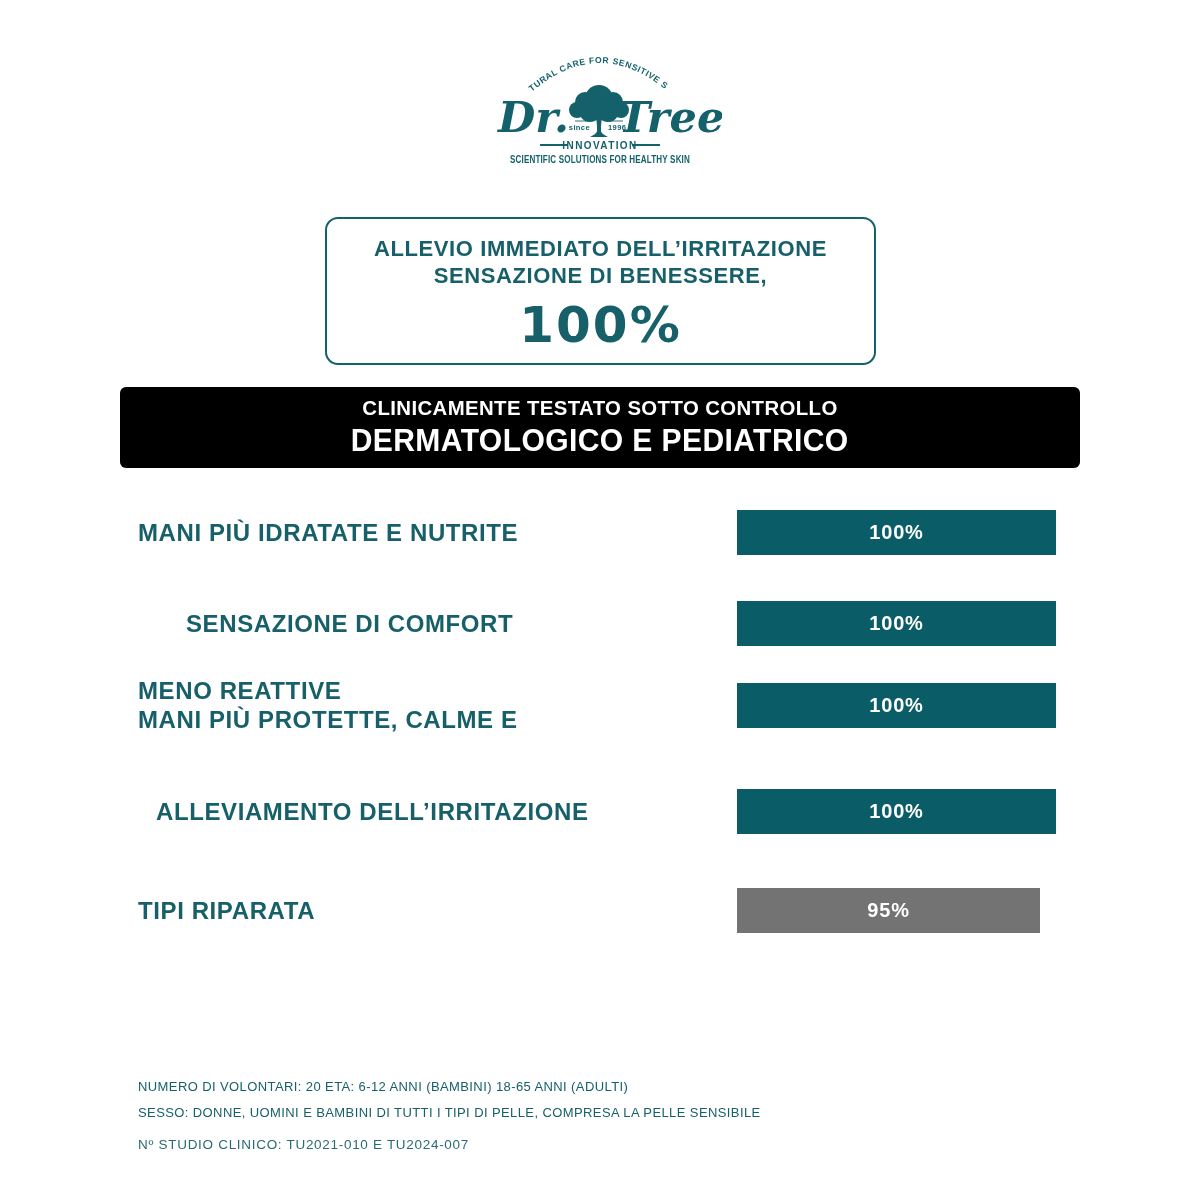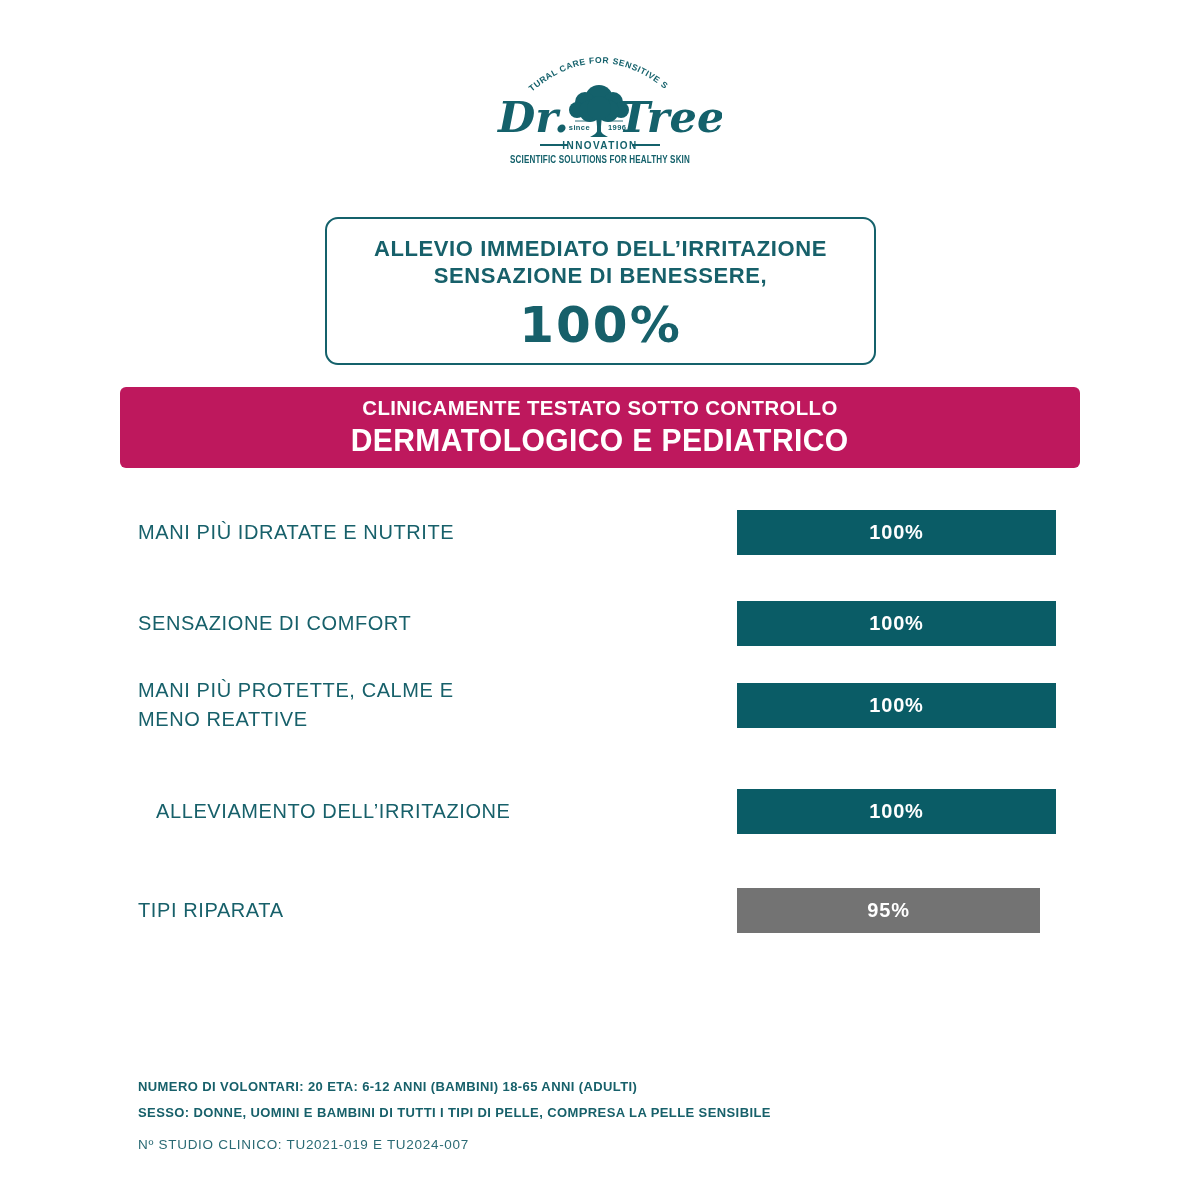--- a/index.html
+++ b/index.html
@@ -82,21 +82,21 @@
     color: #17606A;
   }
 
   
   .banner {
     position: absolute;
     left: 120px;
     top: 387px;
     width: 960px;
     height: 81px;
-    background: #be185d;
+    background: #000000;
     border-radius: 6px;
     color: #ffffff;
     display: flex;
     flex-direction: column;
     align-items: center;
     justify-content: center;
     gap: 3px;
   }
   .banner .banner-line1 {
     font-size: 21px;
@@ -122,22 +122,22 @@
   .row {
     position: absolute;
     left: 18px;
     right: 24px;
     height: 46px;
     display: flex;
     align-items: center;
   }
   .row-label {
     flex: 1;
-    font-size: 20px;
-    font-weight: normal;
+    font-size: 24px;
+    font-weight: bold;
     letter-spacing: 0.6px;
     line-height: 29px;
     color: #17606A;
   }
   .row-label div { white-space: nowrap; }
   .bar-track {
     width: 319px;
     height: 45px;
     flex: none;
   }
@@ -157,21 +157,21 @@
 
   
   .footnotes {
     position: absolute;
     left: 138px;
     top: 1074px;
     width: 980px;
   }
   .footnote-bold {
     font-size: 13px;
-    font-weight: bold;
+    font-weight: normal;
     letter-spacing: 0.4px;
     line-height: 26px;
     color: #17606A;
   }
   .footnote-study {
     margin-top: 11px;
     font-size: 13.5px;
     font-weight: normal;
     letter-spacing: 0.7px;
     color: #2A6A74;
@@ -234,35 +234,35 @@
       <div class="row-label">
           <div>MANI PIÙ IDRATATE E NUTRITE</div>
         </div>
       <div class="bar-track">
         <div class="bar" style="width: 100%; background: rgb(10, 92, 102);">
           <span class="bar-value">100%</span>
         </div>
       </div>
     </div>
 
-    <div class="row" style="top: 100px;">
+    <div class="row" style="top: 100px; margin-left: 48px;">
       <div class="row-label">
           <div>SENSAZIONE DI COMFORT</div>
         </div>
       <div class="bar-track">
         <div class="bar" style="width: 100%; background: rgb(10, 92, 102);">
           <span class="bar-value">100%</span>
         </div>
       </div>
     </div>
 
     <div class="row" style="top: 182px;">
       <div class="row-label">
+          <div>MENO REATTIVE</div>
           <div>MANI PIÙ PROTETTE, CALME E</div>
-          <div>MENO REATTIVE</div>
         </div>
       <div class="bar-track">
         <div class="bar" style="width: 100%; background: rgb(10, 92, 102);">
           <span class="bar-value">100%</span>
         </div>
       </div>
     </div>
 
     <div class="row" style="top: 288px; margin-left: 18px;">
       <div class="row-label">
@@ -283,16 +283,16 @@
         <div class="bar" style="width: 95%; background: #737373;">
           <span class="bar-value">95%</span>
         </div>
       </div>
     </div>
   </section>
 
   <footer class="footnotes">
     <div class="footnote-bold">NUMERO DI VOLONTARI: 20 ETA: 6-12 ANNI (BAMBINI) 18-65 ANNI (ADULTI)</div>
     <div class="footnote-bold">SESSO: DONNE, UOMINI E BAMBINI DI TUTTI I TIPI DI PELLE, COMPRESA LA PELLE SENSIBILE</div>
-    <div class="footnote-study">Nº STUDIO CLINICO: TU2021-019 E TU2024-007</div>
+    <div class="footnote-study">Nº STUDIO CLINICO: TU2021-010 E TU2024-007</div>
   </footer>
 
 </div>
 
 </body></html>

